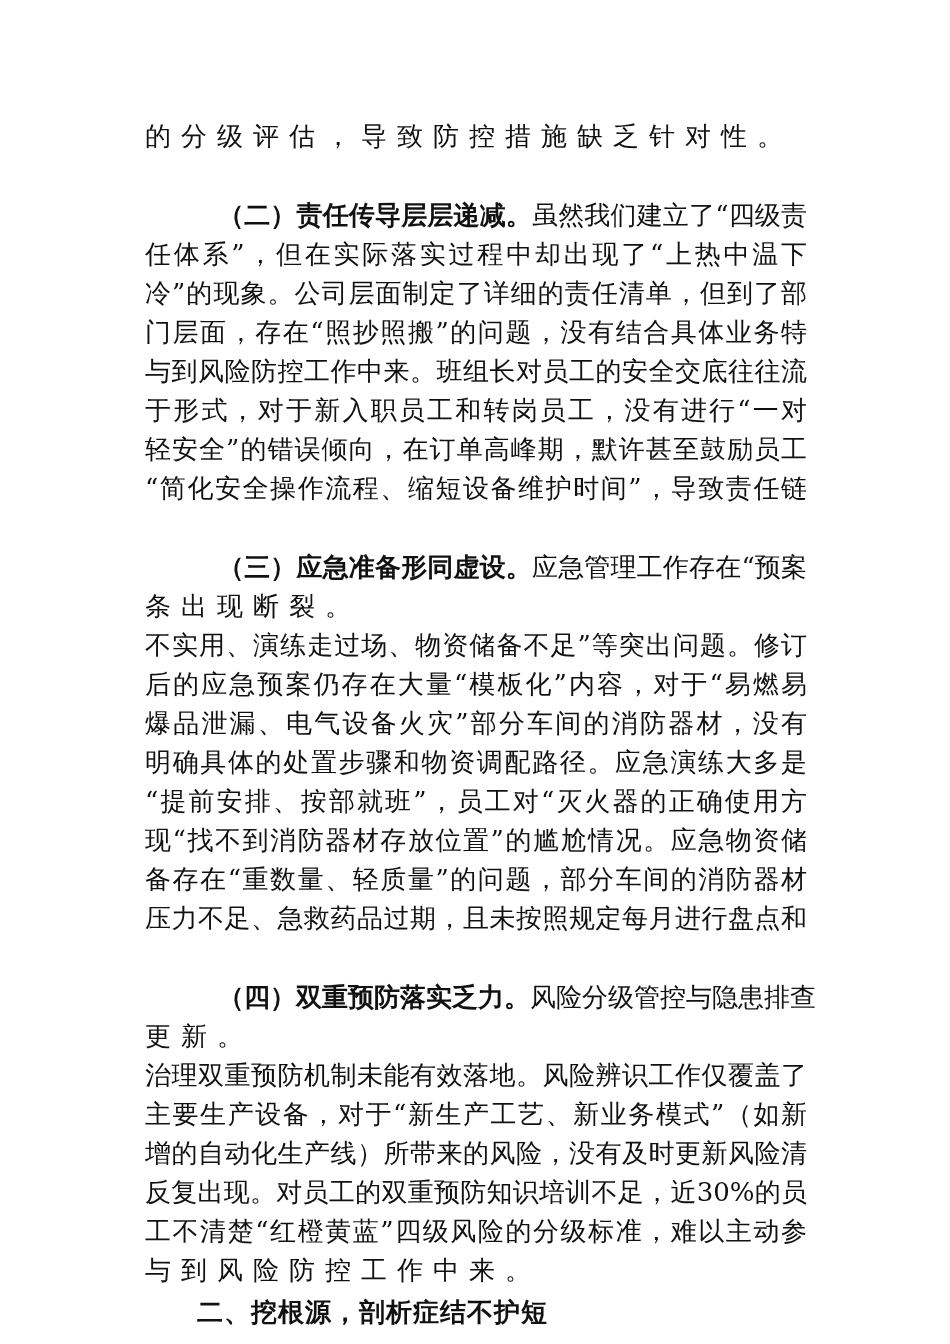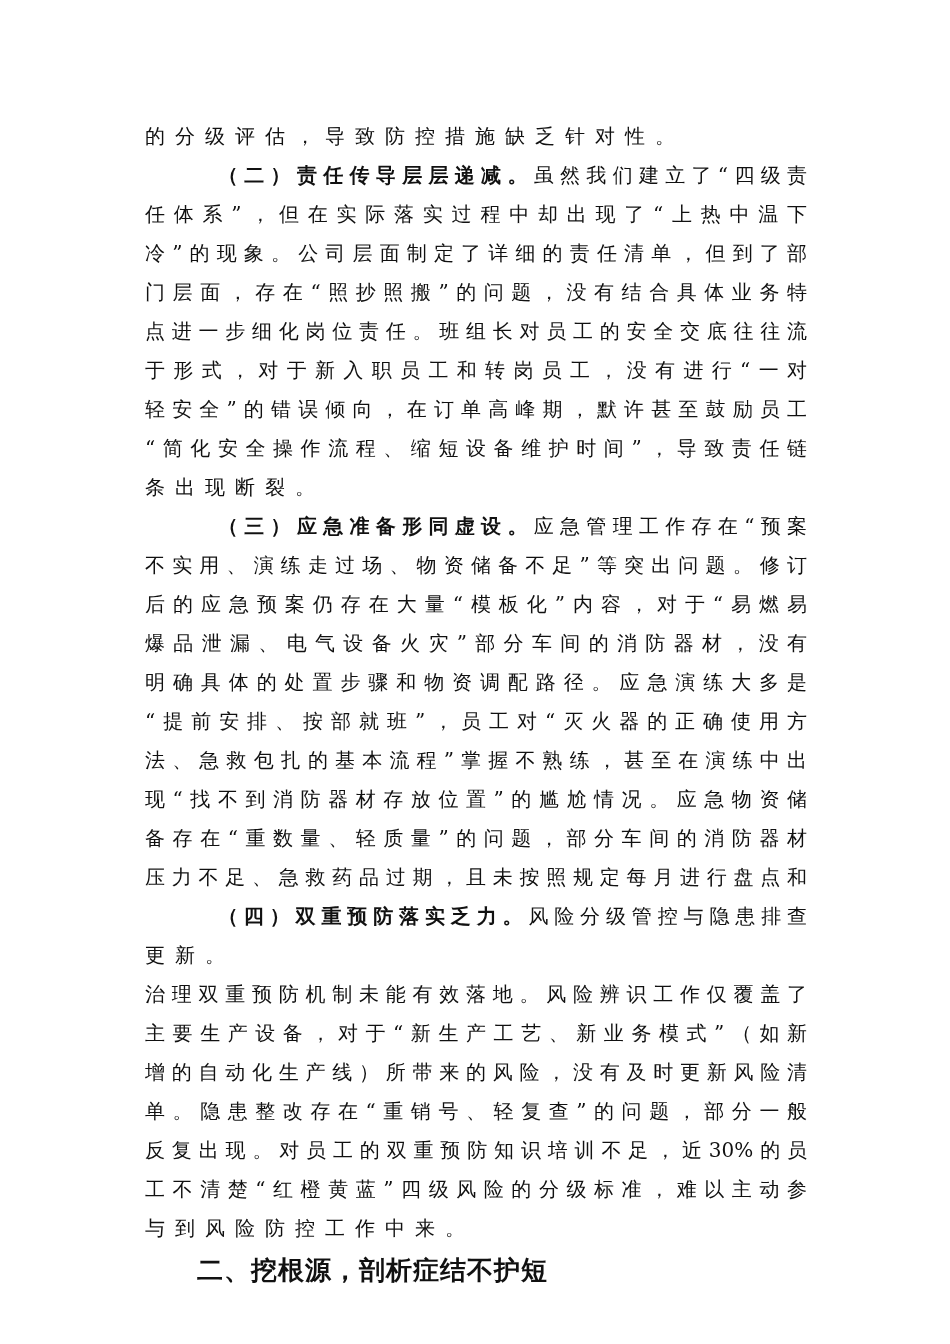--- a/index.html
+++ b/index.html
@@ -17,32 +17,33 @@
     position: absolute;
     left: 145px;
     top: 117px;
     width: 662px;
     font-family: "DejaVu Serif", "Liberation Serif", serif;
     color: #111111;
   }
   .line {
     height: 39px;
     line-height: 39px;
-    font-size: 20px;
+    font-size: 26px;
     white-space: nowrap;
     text-align: justify;
     text-align-last: justify;
     letter-spacing: 0;
   }
   .line.last {
     text-align-last: left;
     letter-spacing: 10px;
   }
   .indent {
     padding-left: 73px;
+    margin-top: 40px;
   }
   .bold-lead {
     font-weight: bold;
   }
   .heading {
     margin-top: 0px;
     height: 44px;
     line-height: 44px;
     font-family: "DejaVu Sans", "Liberation Sans", sans-serif;
     font-weight: bold;
@@ -55,42 +56,40 @@
 <body>
 
 <div class="page">
 
   <div class="line last">的分级评估，导致防控措施缺乏针对性。</div>
 
   <div class="line indent"><span class="bold-lead">（二）责任传导层层递减。</span><span>虽然我们建立了“四级责</span></div>
   <div class="line">任体系”，但在实际落实过程中却出现了“上热中温下</div>
   <div class="line">冷”的现象。公司层面制定了详细的责任清单，但到了部</div>
   <div class="line">门层面，存在“照抄照搬”的问题，没有结合具体业务特</div>
-  <div class="line">点进一步细化岗位责任。班组长对员工的安全交底往往流</div>
+  <div class="line">与到风险防控工作中来。班组长对员工的安全交底往往流</div>
   <div class="line">于形式，对于新入职员工和转岗员工，没有进行“一对</div>
   <div class="line">轻安全”的错误倾向，在订单高峰期，默许甚至鼓励员工</div>
   <div class="line">“简化安全操作流程、缩短设备维护时间”，导致责任链</div>
+  <div class="line indent"><span class="bold-lead">（三）应急准备形同虚设。</span><span>应急管理工作存在“预案</span></div>
+
   <div class="line last">条出现断裂。</div>
-
-  <div class="line indent"><span class="bold-lead">（三）应急准备形同虚设。</span><span>应急管理工作存在“预案</span></div>
   <div class="line">不实用、演练走过场、物资储备不足”等突出问题。修订</div>
   <div class="line">后的应急预案仍存在大量“模板化”内容，对于“易燃易</div>
   <div class="line">爆品泄漏、电气设备火灾”部分车间的消防器材，没有</div>
   <div class="line">明确具体的处置步骤和物资调配路径。应急演练大多是</div>
   <div class="line">“提前安排、按部就班”，员工对“灭火器的正确使用方</div>
-  <div class="line">法、急救包扎的基本流程”掌握不熟练，甚至在演练中出</div>
   <div class="line">现“找不到消防器材存放位置”的尴尬情况。应急物资储</div>
   <div class="line">备存在“重数量、轻质量”的问题，部分车间的消防器材</div>
   <div class="line">压力不足、急救药品过期，且未按照规定每月进行盘点和</div>
   <div class="line indent"><span class="bold-lead">（四）双重预防落实乏力。</span><span>风险分级管控与隐患排查</span></div>
 
   <div class="line last">更新。</div>
   <div class="line">治理双重预防机制未能有效落地。风险辨识工作仅覆盖了</div>
   <div class="line">主要生产设备，对于“新生产工艺、新业务模式”（如新</div>
   <div class="line">增的自动化生产线）所带来的风险，没有及时更新风险清</div>
-  <div class="line">单。隐患整改存在“重销号、轻复查”的问题，部分一般</div>
   <div class="line">反复出现。对员工的双重预防知识培训不足，近30%的员</div>
   <div class="line">工不清楚“红橙黄蓝”四级风险的分级标准，难以主动参</div>
   <div class="line last">与到风险防控工作中来。</div>
 
   <div class="heading">二、挖根源，剖析症结不护短</div>
 
 </div>
 
 </body></html>

